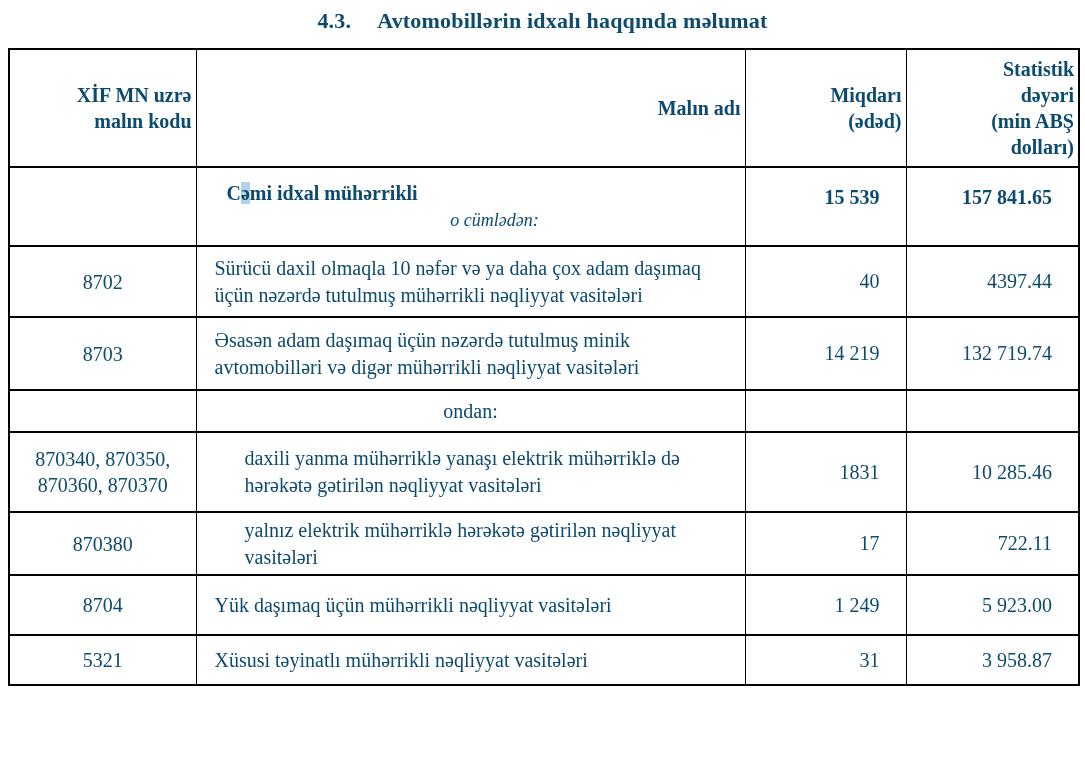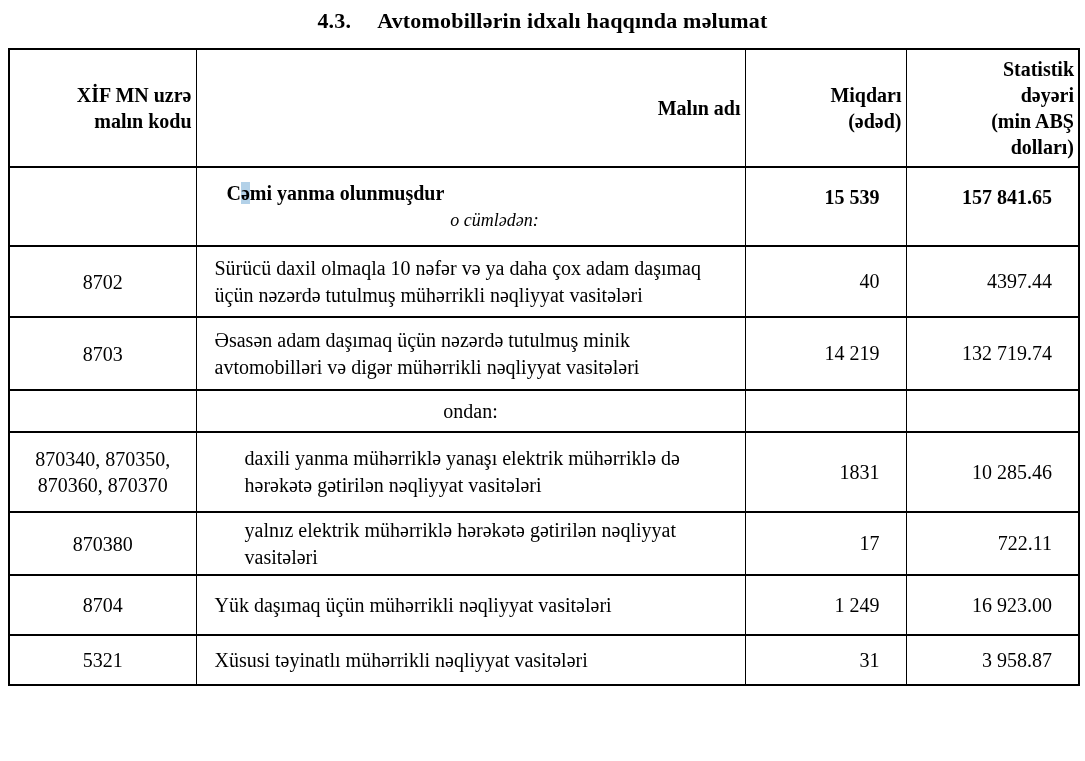--- a/index.html
+++ b/index.html
@@ -6,21 +6,21 @@
     margin: 0;
     padding: 0;
     background: #ffffff;
   }
   .page {
     position: relative;
     width: 1085px;
     height: 761px;
     background: #ffffff;
     font-family: "Liberation Serif", serif;
-    color: #000000;
+    color: #0c4a6e;
     overflow: hidden;
   }
   .title {
     margin: 0;
     padding-top: 8px;
     text-align: center;
     font-size: 22px;
     font-weight: bold;
     letter-spacing: 0.2px;
   }
@@ -125,21 +125,21 @@
         <th>Statistik
 dəyəri
 (min ABŞ
 dolları)</th>
       </tr>
     </thead>
     <tbody>
       <tr class="total-row h-total">
         <td class="code"></td>
         <td class="desc" style="padding-left:0;">
-          <div class="total-label"><span>C</span><span class="hl">ə</span><span>mi yanma olunmuşdur</span></div>
+          <div class="total-label"><span>C</span><span class="hl">ə</span><span>mi idxal mühərrikli</span></div>
           <div class="total-sub">o cümlədən:</div>
         </td>
         <td class="num">15 539</td>
         <td class="num">157 841.65</td>
       </tr>
 
       <tr class="h-8702">
         <td class="code">8702</td>
         <td class="desc">Sürücü daxil olmaqla 10 nəfər və ya daha çox adam daşımaq üçün nəzərdə tutulmuş mühərrikli nəqliyyat vasitələri</td>
         <td class="num">40</td>
@@ -172,21 +172,21 @@
         <td class="code">870380</td>
         <td class="desc indent">yalnız elektrik mühərriklə hərəkətə gətirilən nəqliyyat vasitələri</td>
         <td class="num">17</td>
         <td class="num">722.11</td>
       </tr>
 
       <tr class="h-8704">
         <td class="code">8704</td>
         <td class="desc">Yük daşımaq üçün mühərrikli nəqliyyat vasitələri</td>
         <td class="num">1 249</td>
-        <td class="num">16 923.00</td>
+        <td class="num">5 923.00</td>
       </tr>
 
       <tr class="h-8705">
         <td class="code">5321</td>
         <td class="desc">Xüsusi təyinatlı mühərrikli nəqliyyat vasitələri</td>
         <td class="num">31</td>
         <td class="num">3 958.87</td>
       </tr>
     </tbody>
   </table>

